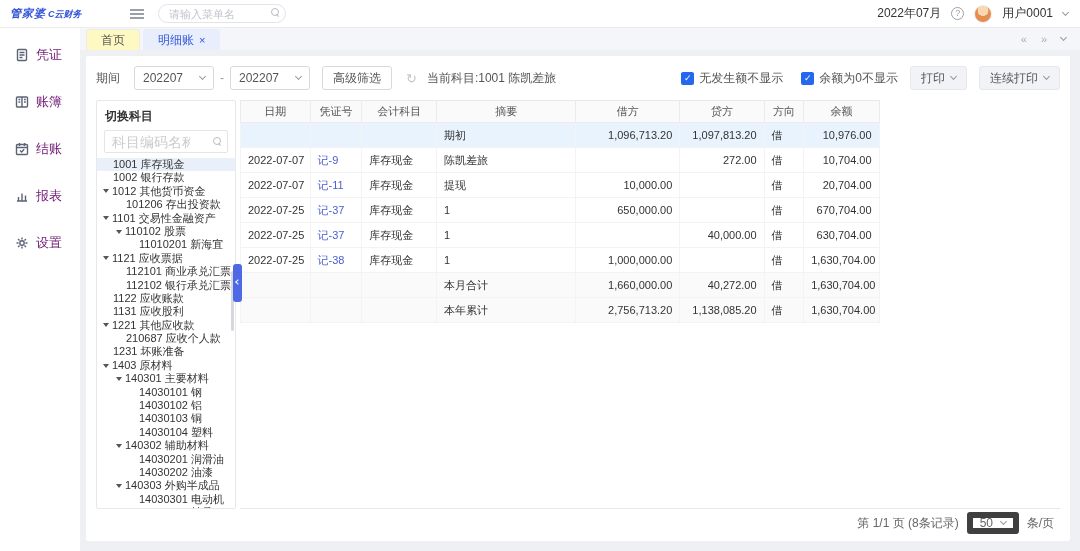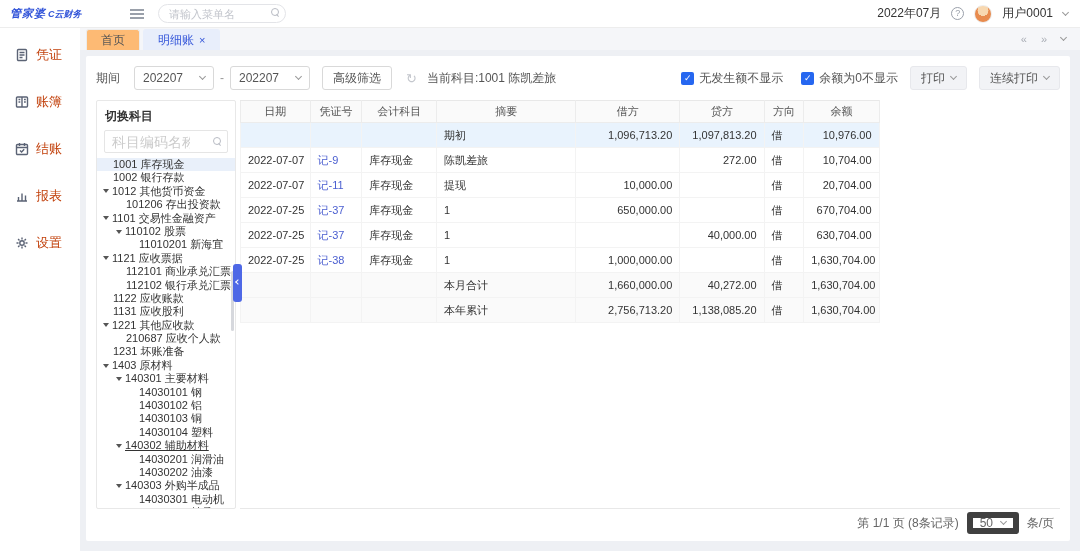--- a/index.html
+++ b/index.html
@@ -23,27 +23,27 @@
   .period-text { font-size:12px; color:#333; }
   .help { width:13px; height:13px; border:1px solid #9aa0aa; border-radius:50%; color:#9aa0aa; font-size:9px; line-height:11px; text-align:center; cursor:pointer; }
   .avatar { width:18px; height:18px; border-radius:50%; background:radial-gradient(circle at 50% 28%, #f8d8b0 0 38%, #e88b4e 40%); border:1px solid #eee; cursor:pointer; }
   .user { font-size:12px; color:#333; cursor:pointer; }
   .chev { display:inline-block; width:5px; height:5px; border-right:1.3px solid #999; border-bottom:1.3px solid #999; transform:rotate(45deg); margin-top:-3px; }
   .chev.left { transform:rotate(135deg); }
 
   
   .layout { display:flex; height:523px; }
   .sidenav { width:80px; background:#fff; padding-top:12px; flex:none; }
-  .side-item { display:flex; align-items:center; gap:7px; padding-left:15px; height:30px; margin-bottom:17px; color:#c2410c; cursor:pointer; }
+  .side-item { display:flex; align-items:center; gap:7px; padding-left:15px; height:30px; margin-bottom:17px; color:#701a75; cursor:pointer; }
   .side-item svg { width:14px; height:14px; stroke:#5b6375; fill:none; stroke-width:1.4; flex:none; }
   .side-item .lbl { font-size:13px; }
 
   .right-col { flex:1; display:flex; flex-direction:column; min-width:0; }
   .tabbar { height:22px; background:#f5f6f9; display:flex; align-items:flex-end; padding-left:6px; }
-  .tab { height:21px; display:flex; align-items:center; gap:5px; padding:0 14px; font-size:12px; background:#fdba74; color:#555; border-radius:3px 3px 0 0; margin-right:3px; cursor:pointer; border:1px solid #ececec; border-bottom:none; }
+  .tab { height:21px; display:flex; align-items:center; gap:5px; padding:0 14px; font-size:12px; background:#fef9c3; color:#555; border-radius:3px 3px 0 0; margin-right:3px; cursor:pointer; border:1px solid #ececec; border-bottom:none; }
   .tab.active { background:#e8eefb; color:var(--accent); border-color:#e8eefb; }
   .tab .close { font-size:11px; line-height:1; color:var(--accent); }
   .tab-tools { margin-left:auto; display:flex; align-items:center; gap:14px; padding-right:14px; height:100%; color:#a9adb5; }
   .tab-tools span { cursor:pointer; font-size:11px; }
 
   .content { flex:1; padding:6px 10px 10px 6px; min-height:0; }
   .card { background:#fff; height:100%; border-radius:2px; padding:8px 10px 4px 10px; display:flex; flex-direction:column; }
 
   
   .toolbar { display:flex; align-items:center; height:28px; flex:none; font-size:12px; color:#555; }
@@ -278,21 +278,21 @@
                 </div>
                 <div class="tree-item" style="padding-left: 42px;">
                   <span>14030102 铝</span>
                 </div>
                 <div class="tree-item" style="padding-left: 42px;">
                   <span>14030103 铜</span>
                 </div>
                 <div class="tree-item" style="padding-left: 42px;">
                   <span>14030104 塑料</span>
                 </div>
-                <div class="tree-item" style="padding-left: 19px; text-decoration: underline;">
+                <div class="tree-item" style="padding-left: 19px;">
                   <span class="tri"></span>
                   <span>140302 辅助材料</span>
                 </div>
                 <div class="tree-item" style="padding-left: 42px;">
                   <span>14030201 润滑油</span>
                 </div>
                 <div class="tree-item" style="padding-left: 42px;">
                   <span>14030202 油漆</span>
                 </div>
                 <div class="tree-item" style="padding-left: 19px;">

